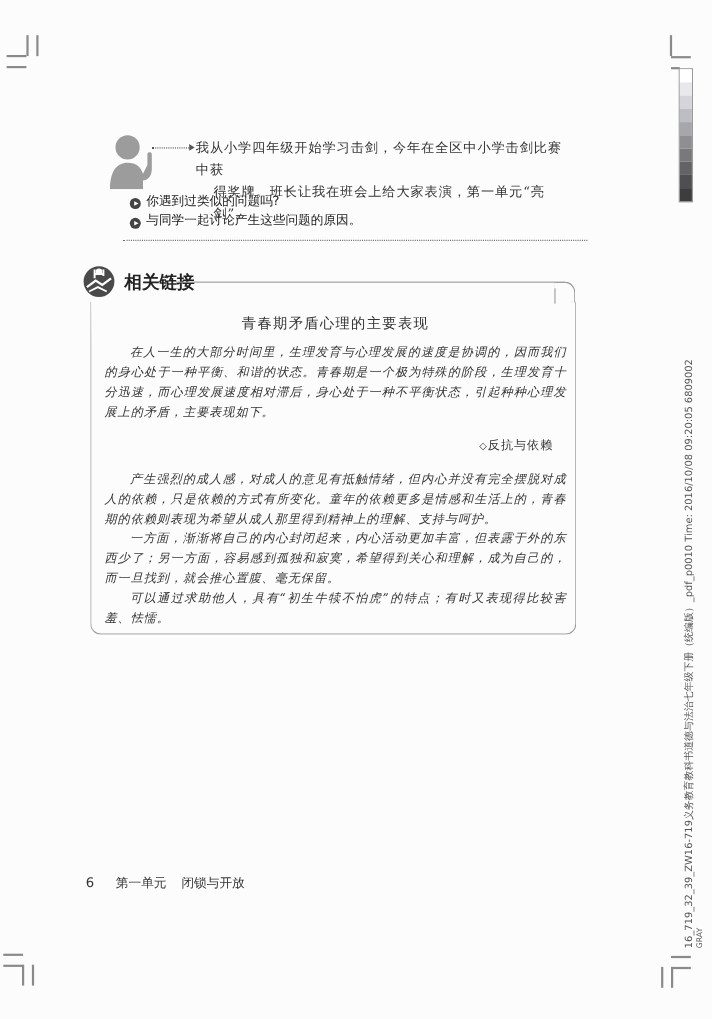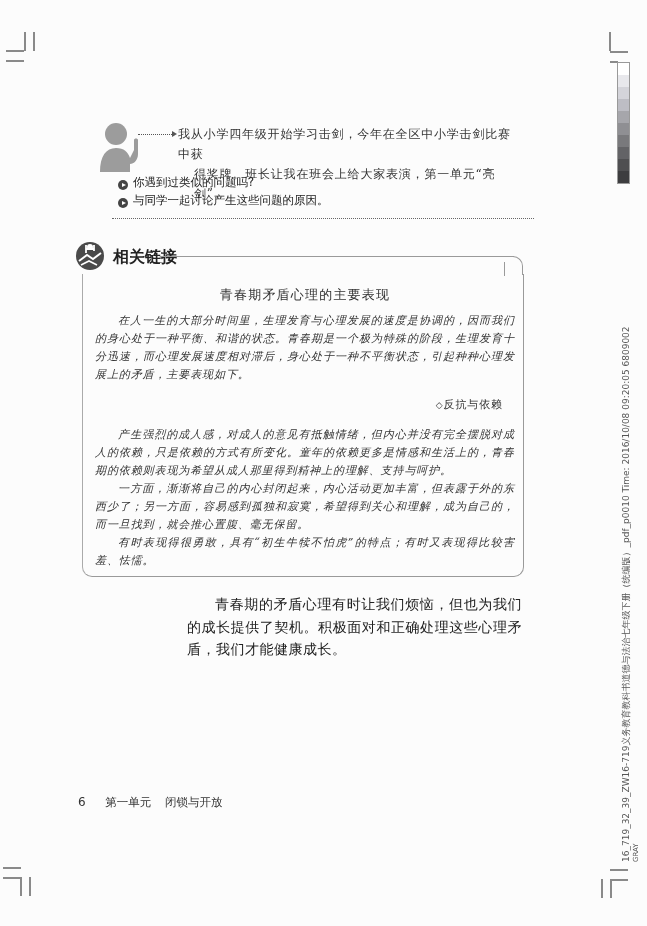--- a/index.html
+++ b/index.html
@@ -113,25 +113,24 @@
 <div class="box-corner"></div>
 <div class="box" style="left:82px;top:274px;height:302px;border-top:none;border-radius:0 0 10px 10px;"></div>
 <div style="position:absolute;left:504px;top:262px;width:0;height:14px;border-right:1.5px solid #9a9a9a;"></div>
 
 <div class="box-inner">
   <div class="box-title">青春期矛盾心理的主要表现</div>
   <p>在人一生的大部分时间里，生理发育与心理发展的速度是协调的，因而我们的身心处于一种平衡、和谐的状态。青春期是一个极为特殊的阶段，生理发育十分迅速，而心理发展速度相对滞后，身心处于一种不平衡状态，引起种种心理发展上的矛盾，主要表现如下。</p>
   <div class="sub">反抗与依赖</div>
   <p>产生强烈的成人感，对成人的意见有抵触情绪，但内心并没有完全摆脱对成人的依赖，只是依赖的方式有所变化。童年的依赖更多是情感和生活上的，青春期的依赖则表现为希望从成人那里得到精神上的理解、支持与呵护。</p>
   <p>一方面，渐渐将自己的内心封闭起来，内心活动更加丰富，但表露于外的东西少了；另一方面，容易感到孤独和寂寞，希望得到关心和理解，成为自己的，而一旦找到，就会推心置腹、毫无保留。</p>
-  <p>有时表现得很勇敢，具有“初生牛犊不怕虎”的特点；有时又表现得比较害羞、怯懦。</p>
+  <p>可以通过求助他人，具有“初生牛犊不怕虎”的特点；有时又表现得比较害羞、怯懦。</p>
 </div>
 
 <div class="body-text">
-  <p>青春期的矛盾心理有时让我们烦恼，但也为我们的成长提供了契机。积极面对和正确处理这些心理矛盾，我们才能健康成长。</p>
 </div>
 
 <div class="footer">
   <span class="pnum">6</span>
   <span class="unit">第一单元</span>
   <span>闭锁与开放</span>
 </div>
 
 <div class="sidetext">16_719_32_39_ZW16-719义务教育教科书道德与法治七年级下册（统编版）_pdf_p0010 Time: 2016/10/08 09:20:05 6809002</div>
 <div class="sidetext2">GRAY</div>

